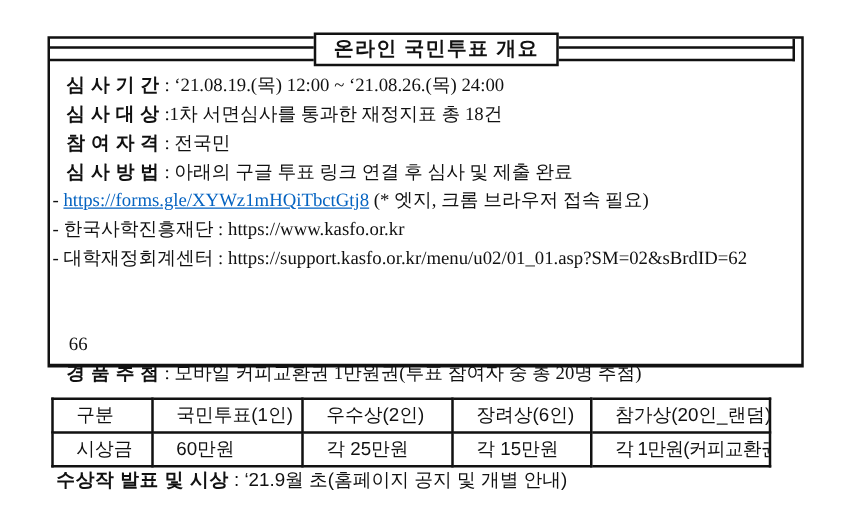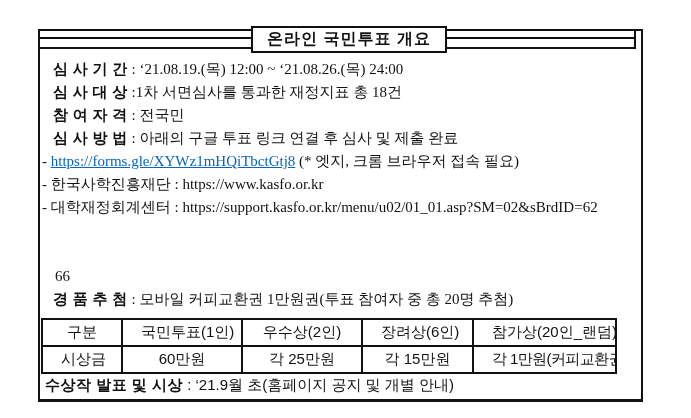--- a/index.html
+++ b/index.html
@@ -2,21 +2,21 @@
 <html><head>
 <meta charset="utf-8">
 <style>
   html,body{margin:0;padding:0;}
   body{
     width:691px;height:418px;background:#ffffff;
     font-family:"Liberation Sans",sans-serif;color:#111111;
     position:relative;overflow:hidden;
   }
   .outer-box{
-    position:absolute;left:38px;top:29px;width:605px;height:373px;
+    position:absolute;left:38px;top:29px;width:605px;height:265px;
     border:2px solid #111;border-bottom-width:3px;background:#fff;
     box-sizing:border-box;
   }
   .band-line{position:absolute;left:0;right:5px;height:2px;background:#111;}
   .band-line.l1{top:6px;}
   .band-line.l2{top:16px;}
   .band-cap{position:absolute;right:5px;top:0;width:2px;height:18px;background:#111;}
   .title-box{
     position:absolute;left:211px;top:-5px;width:196px;height:27px;
     border:2px solid #111;background:#fff;box-sizing:border-box;z-index:2;
@@ -27,21 +27,21 @@
   .line{font-size:15px;line-height:23px;white-space:nowrap;}
   .line.kv{padding-left:11px;}
   .line.cont{padding-left:13px;margin-top:46px;}
   .kv-label{font-weight:700;letter-spacing:0.5px;}
   a.doc-link{color:#0563C1;text-decoration:underline;cursor:pointer;}
   .prize-table{
     position:absolute;left:1px;top:287px;width:574px;
     border-collapse:collapse;table-layout:fixed;
   }
   .prize-table td{
-    border:2px solid #111;height:25px;text-align:center;
+    border:2px solid #111;height:25px;text-align:left;
     font-size:15px;padding:0 18px;white-space:nowrap;overflow:hidden;
   }
   .prize-table td.wide{letter-spacing:-0.6px;font-size:15px;}
   .footer-line{
     position:absolute;left:0;top:343px;padding-left:5px;
     font-size:15px;line-height:22px;white-space:nowrap;
   }
 </style>
 </head>
 <body>

